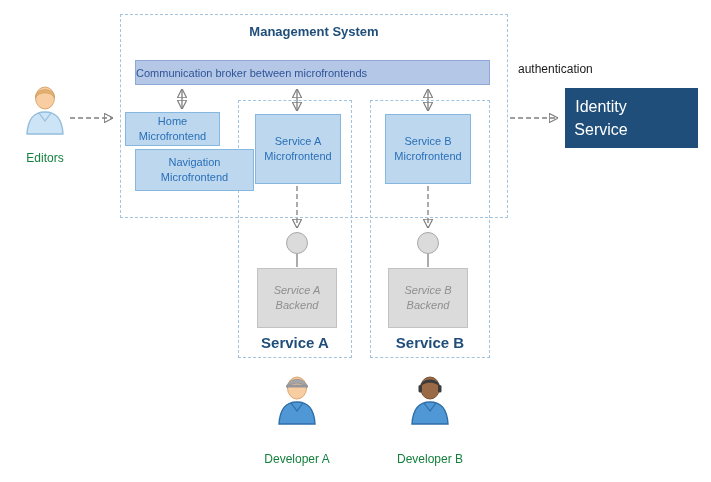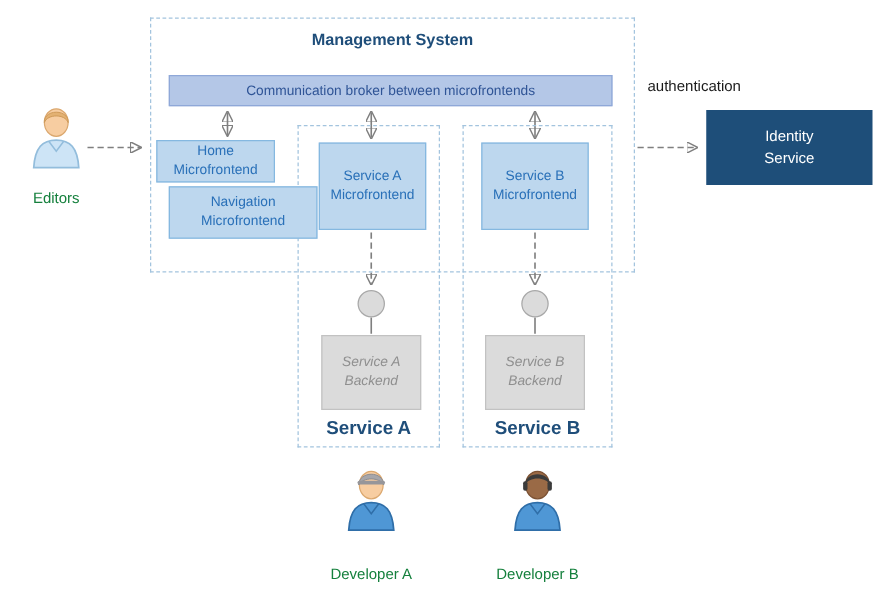--- a/index.html
+++ b/index.html
@@ -8,21 +8,21 @@
 
   .canvas {
     position:relative;
     width:711px; height:482px;
     background:#ffffff;
     overflow:hidden;
   }
 
   .box {
     position:absolute;
-    display:flex; align-items:center; justify-content:center;
+    display:flex; align-items:center; justify-content:flex-start;
     text-align:center;
   }
 
   
   .group {
     position:absolute;
     border:1px dashed var(--group-border,#a3c4de);
     background:transparent;
   }
   #ms-group   { left:120px; top:14px;  width:388px; height:204px; }
@@ -77,21 +77,21 @@
     background:var(--backend-fill,#dbdbdb);
     border:1px solid #a8a8a8;
   }
   #circle-a { left:286px; top:232px; }
   #circle-b { left:417px; top:232px; }
 
   
   #identity {
     left:565px; top:88px; width:133px; height:60px;
     background:var(--identity-fill,#1e4e79);
-    color:#ffffff; font-size:12px; line-height:1.45;
+    color:#ffffff; font-size:16px; line-height:1.45;
   }
   #identity span { display:inline-block; max-width:72px; }
 
   #auth-label {
     position:absolute; left:518px; top:62px;
     font-size:12px; color:#1a1a1a;
   }
 
   
   .actor-icon { position:absolute; }

